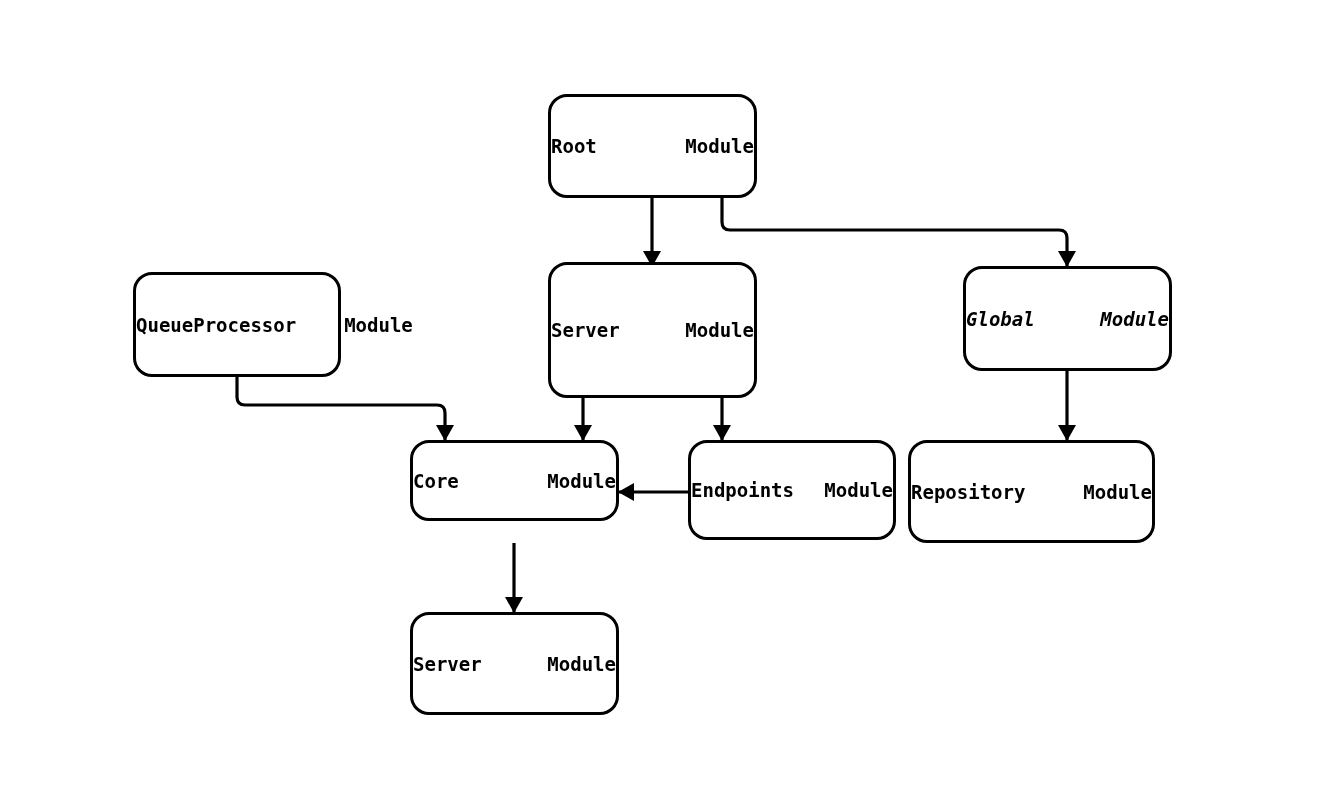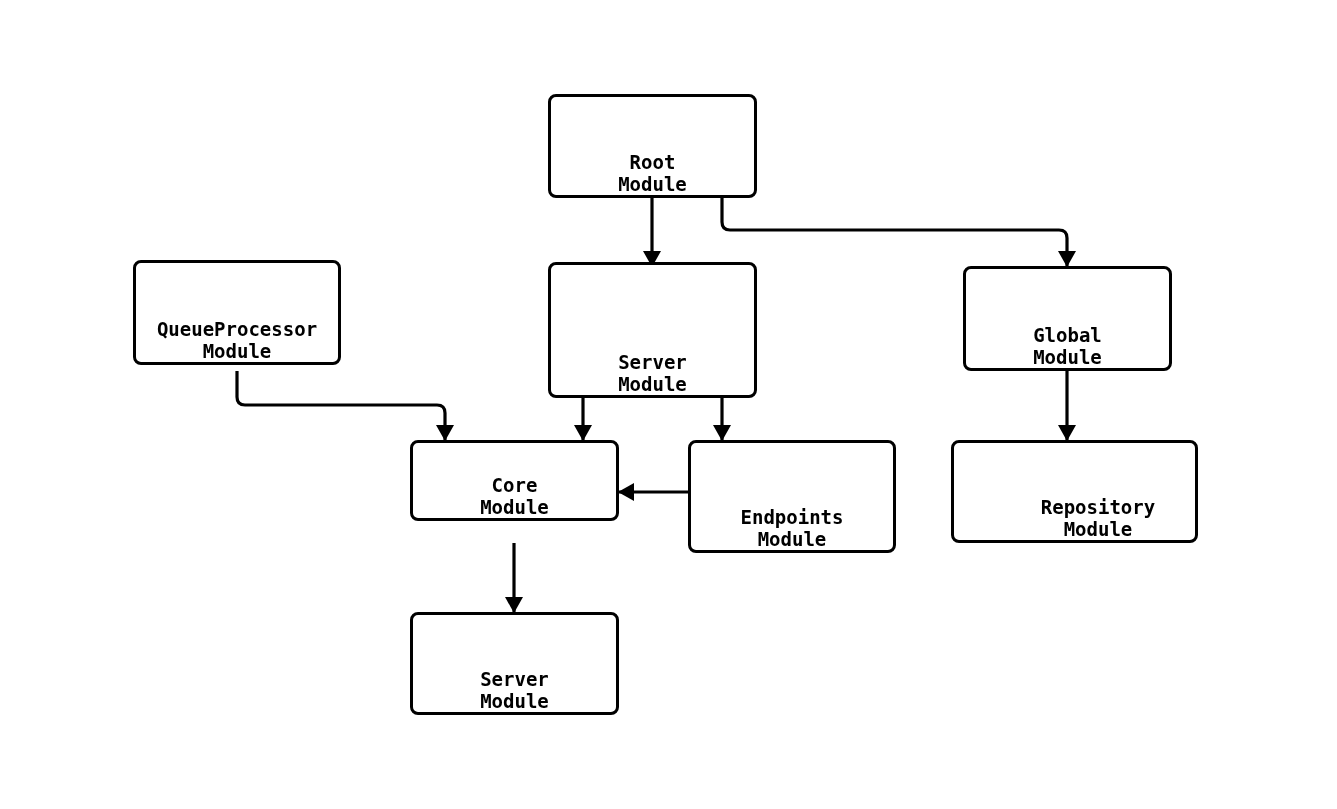--- a/index.html
+++ b/index.html
@@ -20,25 +20,25 @@
     left: 0;
     top: 0;
     width: 1337px;
     height: 809px;
   }
   .node {
     position: absolute;
     box-sizing: border-box;
     background: #ffffff;
     border: 3px solid #000000;
-    border-radius: 8px;
+    border-radius: 19px;
     display: flex;
-    flex-direction: column;
+    flex-direction: row;
     align-items: center;
-    justify-content: flex-end;
+    justify-content: space-between;
     text-align: center;
   }
   .node-line {
     font-size: 19px;
     font-weight: bold;
     line-height: 22px;
     color: #000000;
     white-space: nowrap;
   }
   .edge-path {
@@ -66,41 +66,41 @@
         <path class="edge-path" d="M688,492 L619,492" marker-end="url(#arrowhead)"></path>
         <path class="edge-path" d="M514,543 L514,612" marker-end="url(#arrowhead)"></path>
         <path class="edge-path" d="M1067,371 L1067,440" marker-end="url(#arrowhead)"></path>
       </g>
   </svg>
   <div id="nodes-layer">
       <div class="node" style="left: 548px; top: 94px; width: 209px; height: 104px;">
         <div class="node-line">Root</div>
         <div class="node-line">Module</div>
       </div>
-      <div class="node" style="left: 133px; top: 260px; width: 208px; height: 105px;">
+      <div class="node" style="left: 133px; top: 272px; width: 208px; height: 105px; gap: 48px;">
         <div class="node-line">QueueProcessor</div>
         <div class="node-line">Module</div>
       </div>
       <div class="node" style="left: 548px; top: 262px; width: 209px; height: 136px;">
         <div class="node-line">Server</div>
         <div class="node-line">Module</div>
       </div>
-      <div class="node" style="left: 963px; top: 266px; width: 209px; height: 105px;">
+      <div class="node" style="left: 963px; top: 266px; width: 209px; height: 105px; font-style: italic;">
         <div class="node-line">Global</div>
         <div class="node-line">Module</div>
       </div>
       <div class="node" style="left: 410px; top: 440px; width: 209px; height: 81px;">
         <div class="node-line">Core</div>
         <div class="node-line">Module</div>
       </div>
-      <div class="node" style="left: 688px; top: 440px; width: 208px; height: 113px;">
+      <div class="node" style="left: 688px; top: 440px; width: 208px; height: 100px;">
         <div class="node-line">Endpoints</div>
         <div class="node-line">Module</div>
       </div>
-      <div class="node" style="left: 951px; top: 440px; width: 247px; height: 103px; padding-left: 47px;">
+      <div class="node" style="left: 908px; top: 440px; width: 247px; height: 103px;">
         <div class="node-line">Repository</div>
         <div class="node-line">Module</div>
       </div>
       <div class="node" style="left: 410px; top: 612px; width: 209px; height: 103px;">
         <div class="node-line">Server</div>
         <div class="node-line">Module</div>
       </div>
     </div>
 </div>
 

